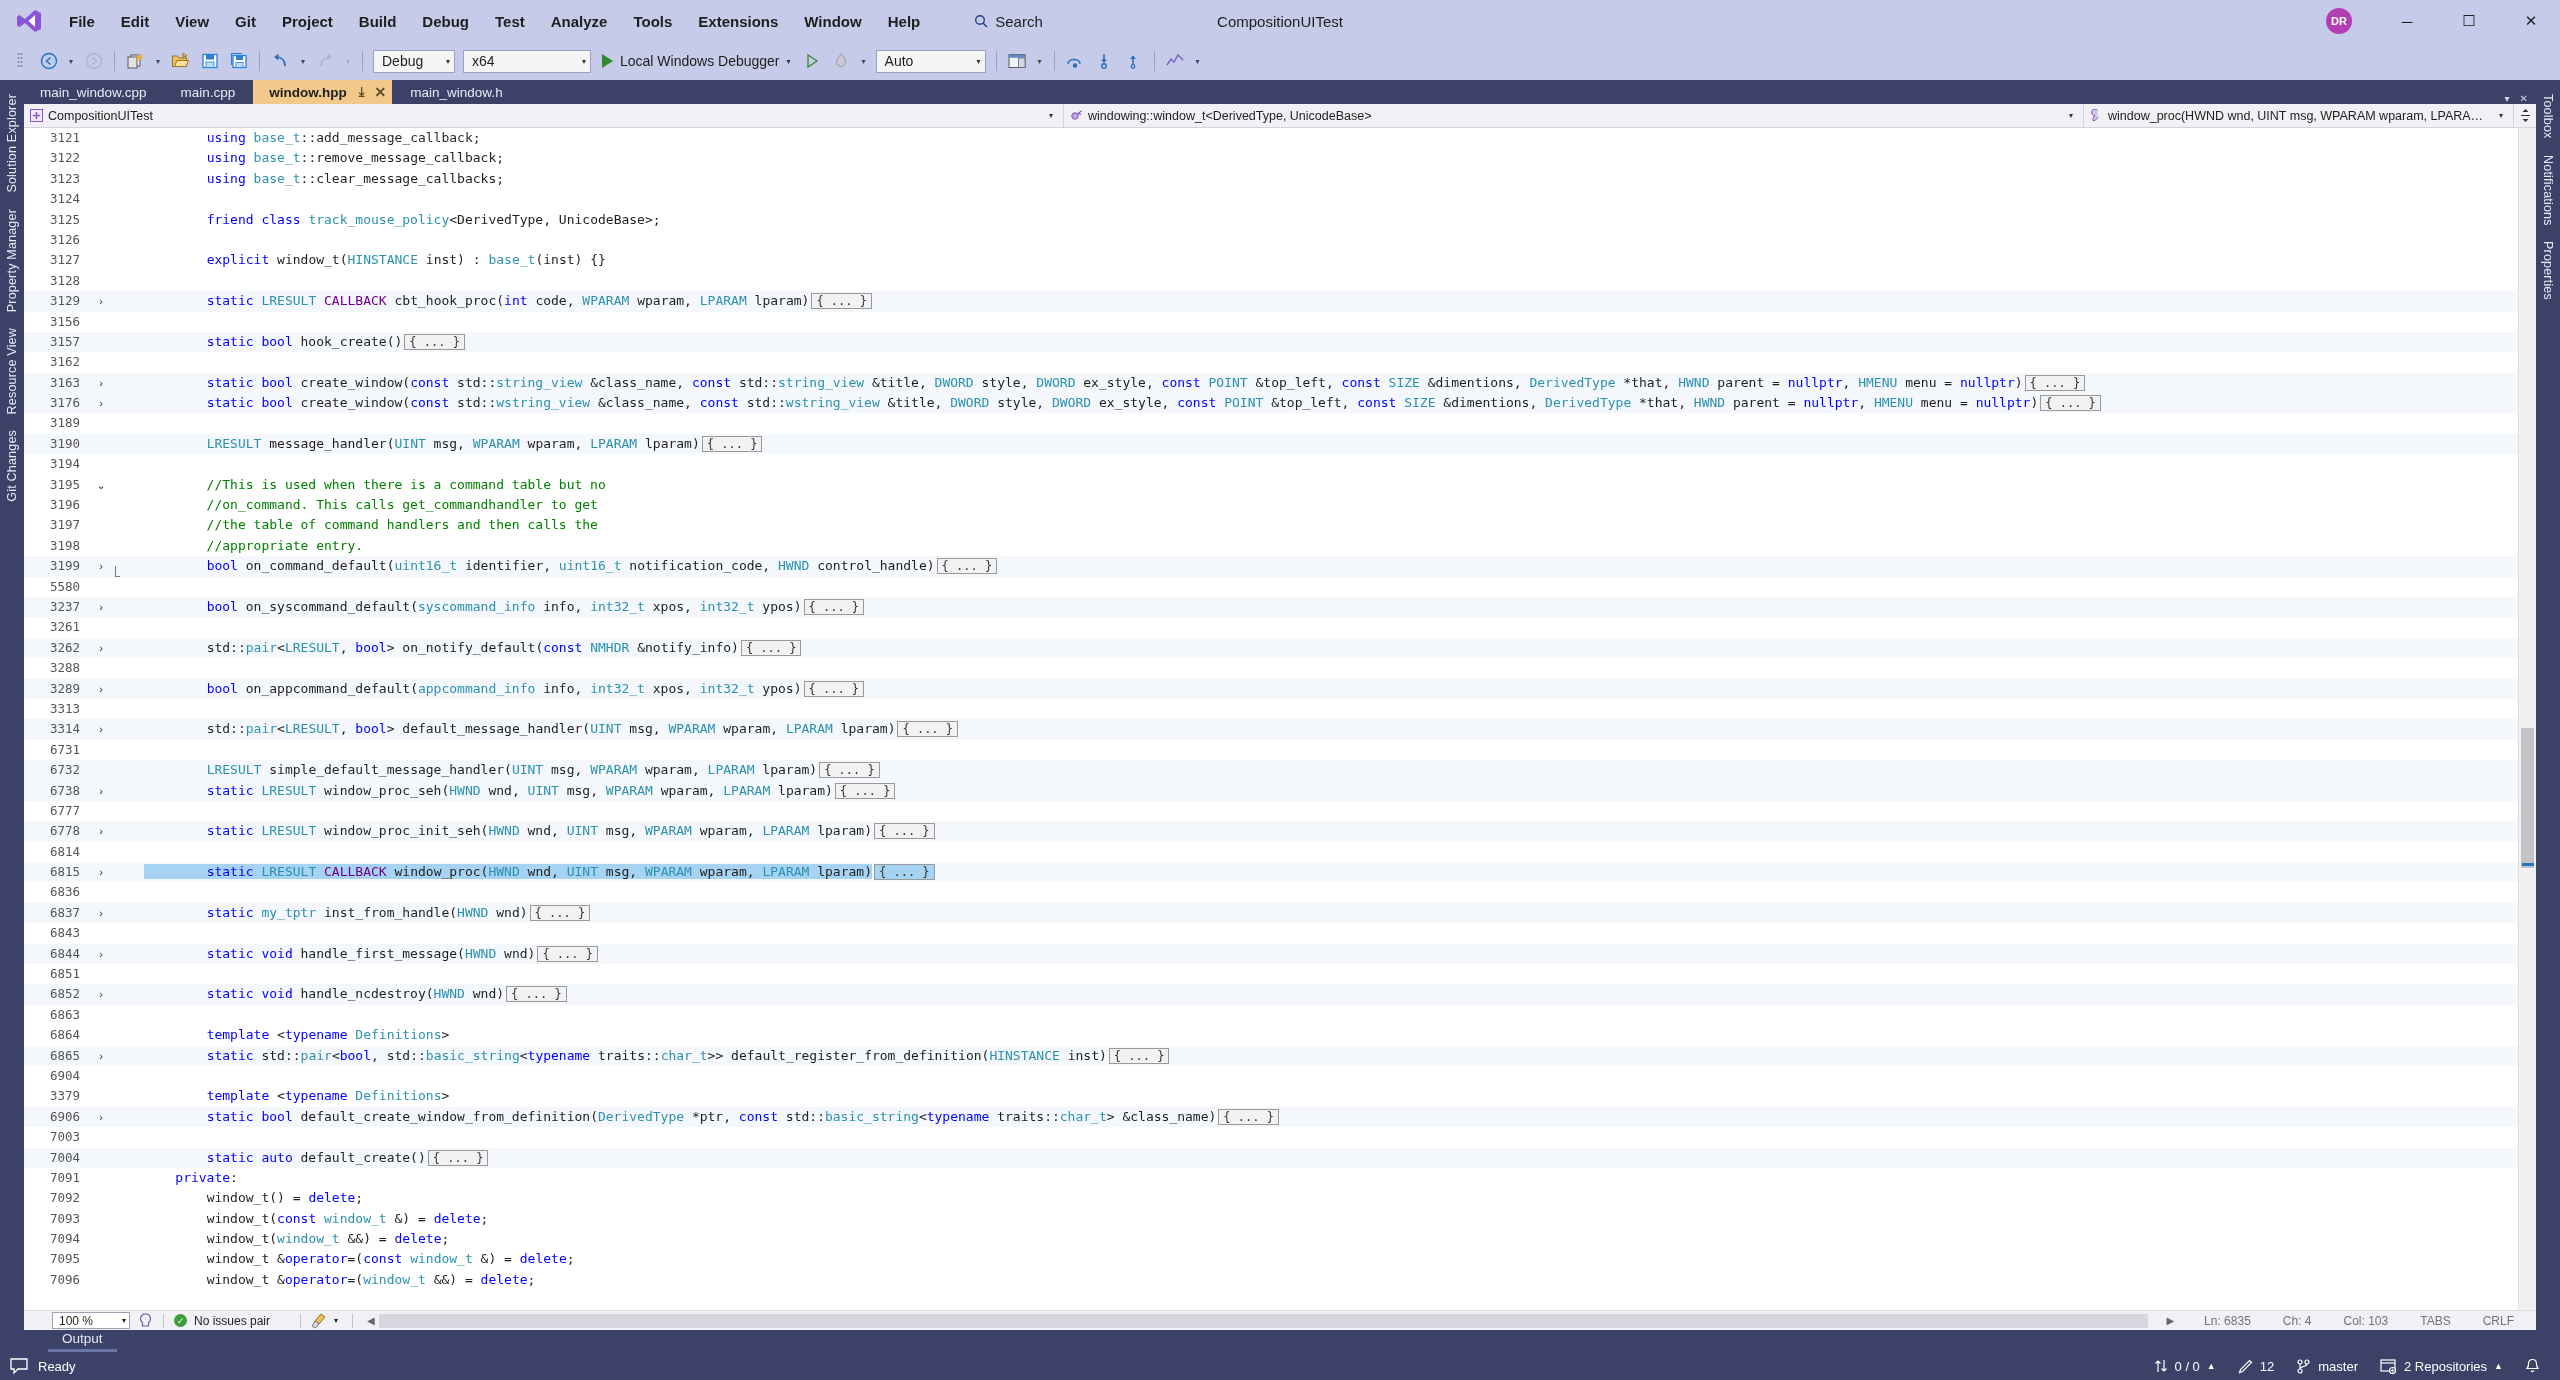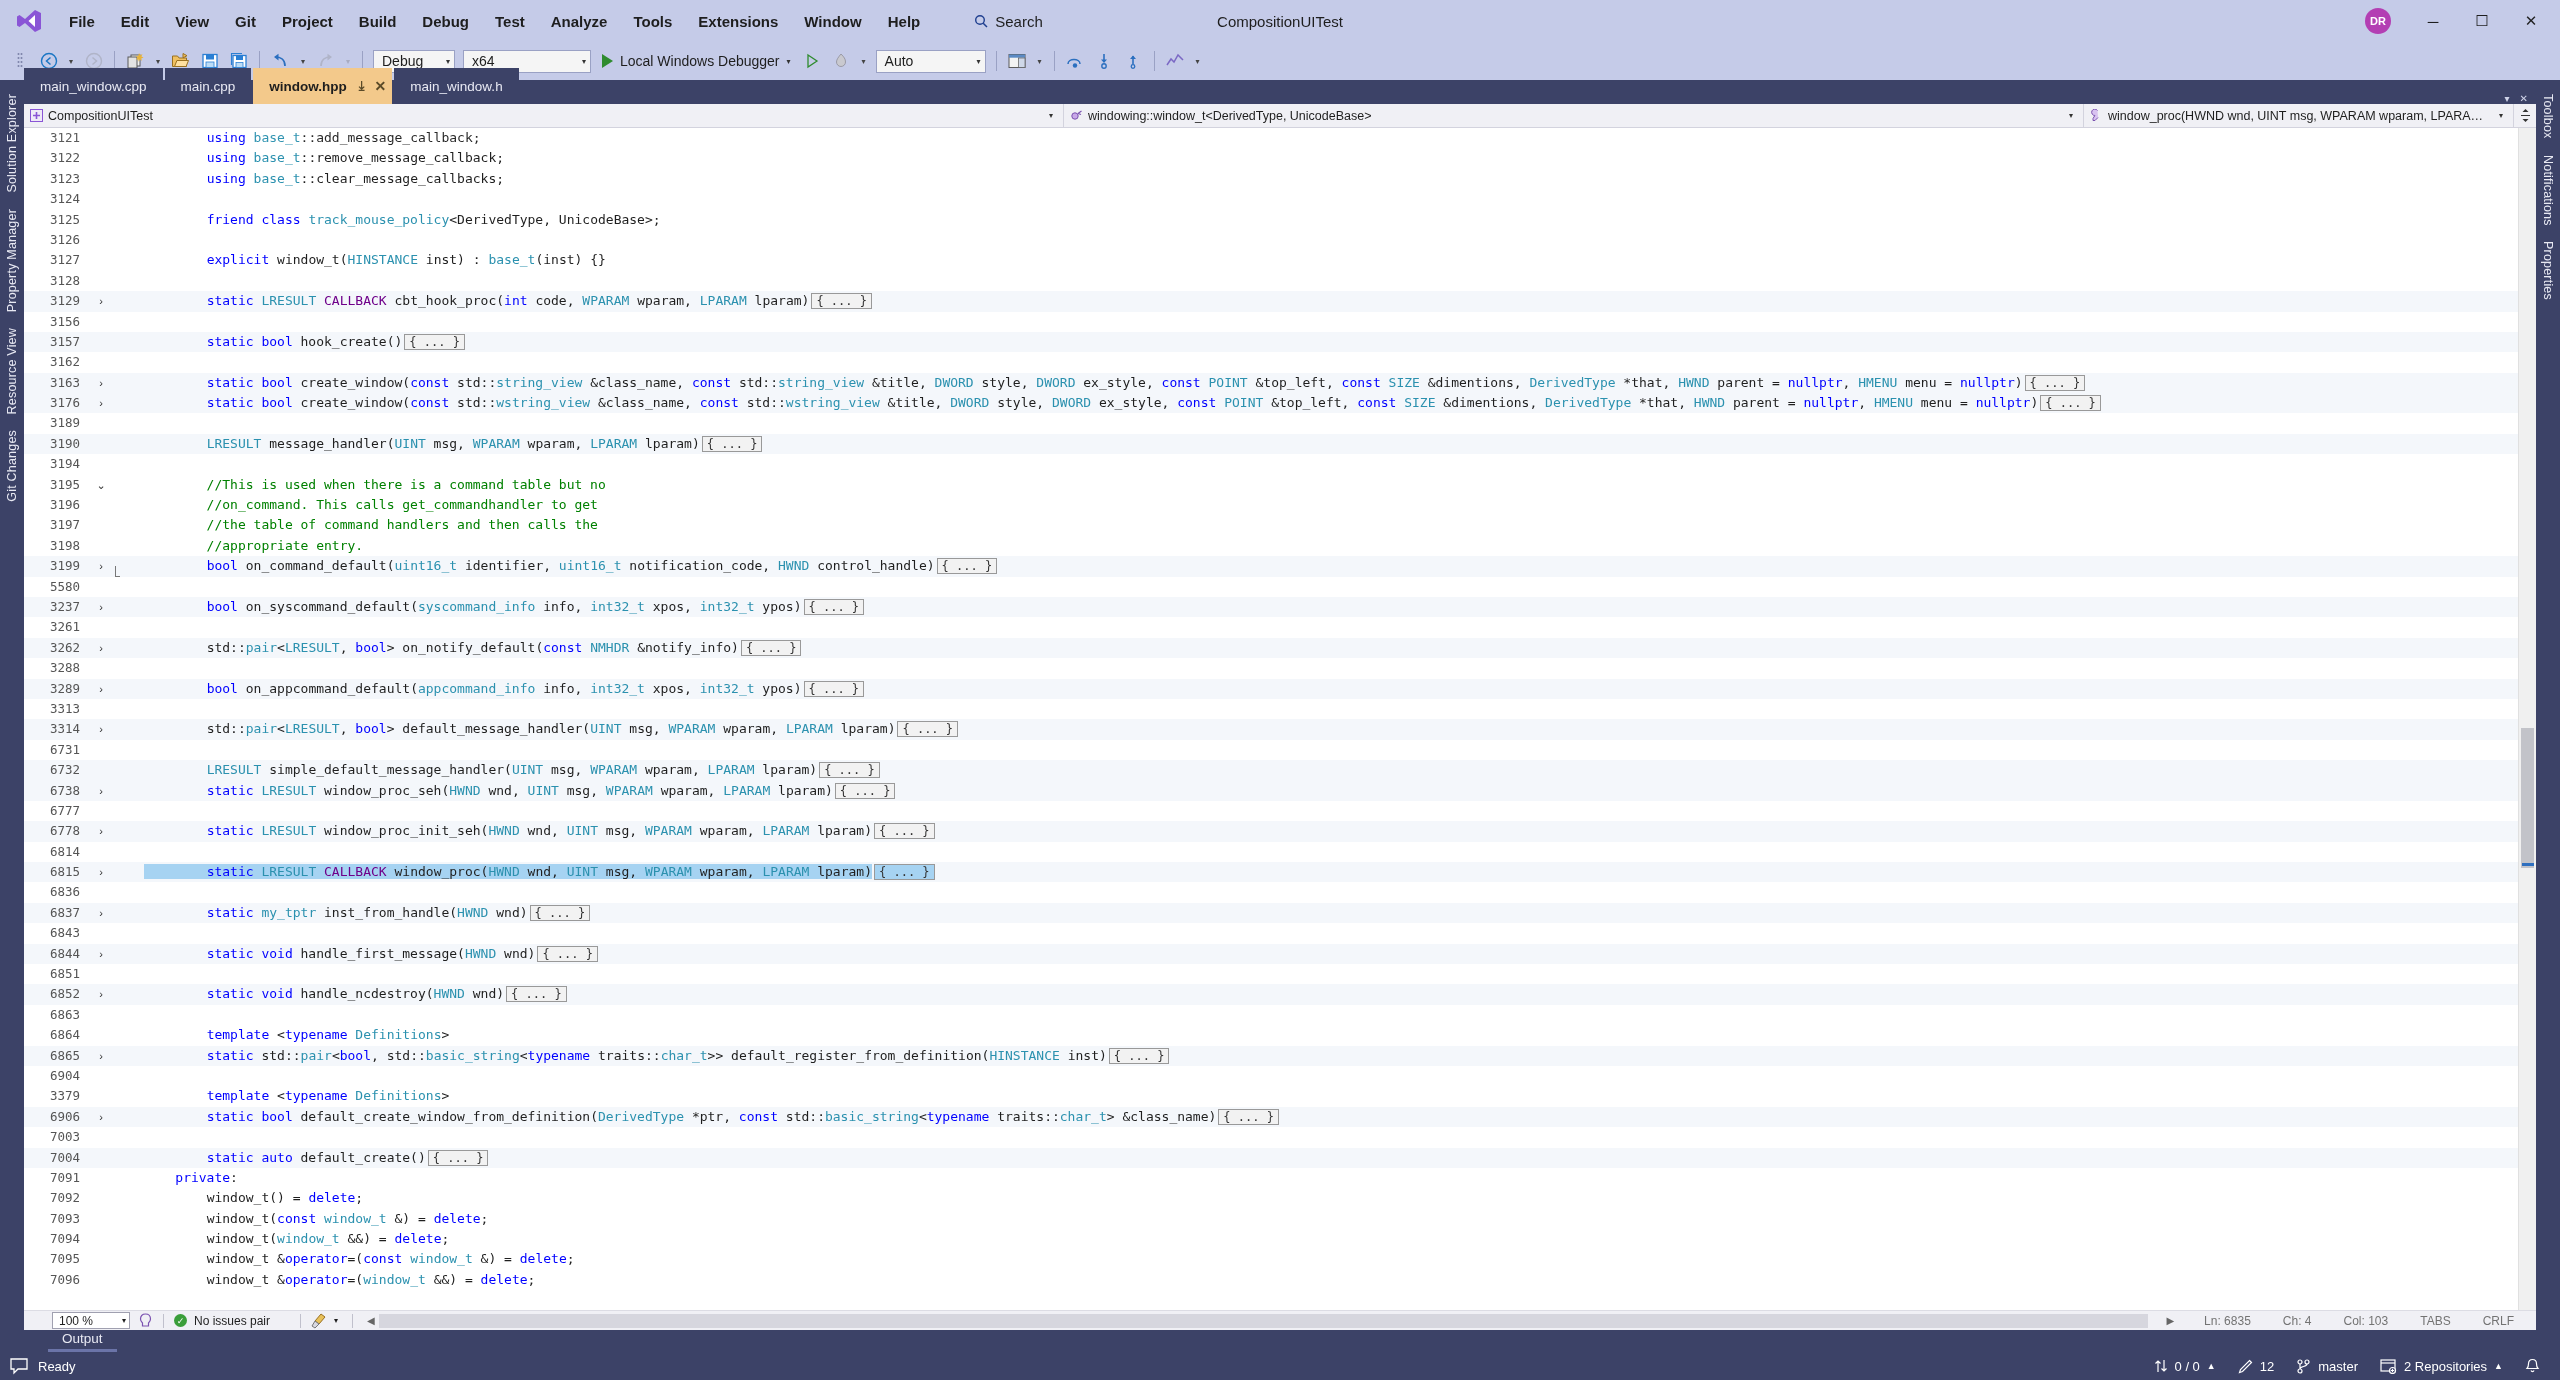--- a/index.html
+++ b/index.html
@@ -22,21 +22,21 @@
   .menu-item { padding:5px 13px; font-size:15px; color:#1e1e1e; white-space:nowrap; }
   .search-box {
     display:flex; align-items:center; gap:7px; margin-left:30px;
     background:#c5cbe8; border:1px solid #c5cbe8; padding:3px 10px; border-radius:2px;
     font-size:15px; color:#1e1e1e;
   }
   .title-center {
     position:absolute; left:0; right:0; text-align:center; font-size:15px; color:#1e1e1e;
     pointer-events:none;
   }
-  .title-right { margin-left:auto; display:flex; align-items:center; gap:7px; z-index:2;}
+  .title-right { margin-left:auto; display:flex; align-items:center; gap:20px; z-index:2;}
   .avatar {
     width:26px;height:26px;border-radius:50%;background:#b33eb3;color:#fff;
     font-size:11px;display:flex;align-items:center;justify-content:center;font-weight:bold;
     margin-right:14px;
   }
   .wbtn { width:42px;height:30px;display:flex;align-items:center;justify-content:center;font-size:15px;color:#1e1e1e;}
 
   
   .toolbar {
     height:38px; background:#c5cbe8; display:flex; align-items:center; padding:0 6px; flex:none;
@@ -64,21 +64,21 @@
   .vtab {
     writing-mode:vertical-rl; font-size:12.5px; color:#e8e9f3; padding:8px 4px;
     white-space:nowrap; letter-spacing:0.2px;
   }
   .leftrail .vtab { transform:rotate(180deg); }
   .center { flex:1; display:flex; flex-direction:column; min-width:0; }
 
   
   .tabstrip { height:24px; background:#3c4267; display:flex; align-items:flex-end; flex:none; position:relative;}
   .tab {
-    height:36px;display:flex;align-items:center;padding:8px 16px;font-size:13.5px;
+    height:24px;display:flex;align-items:center;padding:8px 16px;font-size:13.5px;
     background:#3c4267;color:#e8e9f3;margin-right:2px;white-space:nowrap;
   }
   .tab.active { background:#f3c98b; color:#1e1e1e; font-weight:bold; padding-right:6px;}
   .tab .pin { font-size:13px;margin-left:12px;color:#5a4a28;}
   .tab .xx { font-size:14px;margin-left:10px;color:#5a4a28;}
   .tabstrip-right { margin-left:auto;display:flex;align-items:center;gap:10px;padding:0 8px;color:#cfd3e8;font-size:10px;}
 
   
   .navbar { height:24px;background:#f0f0f5;display:flex;align-items:center;flex:none;border-bottom:1px solid #d3d3de;}
   .navcombo { height:24px;display:flex;align-items:center;font-size:12.5px;color:#1e1e1e;border-right:1px solid #d3d3de;padding:0 4px 0 6px;gap:5px;overflow:hidden;}

